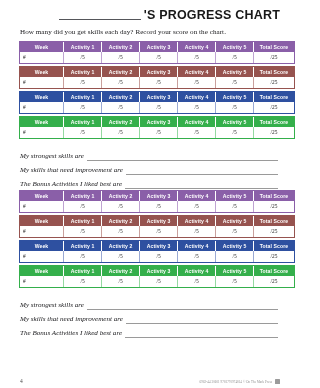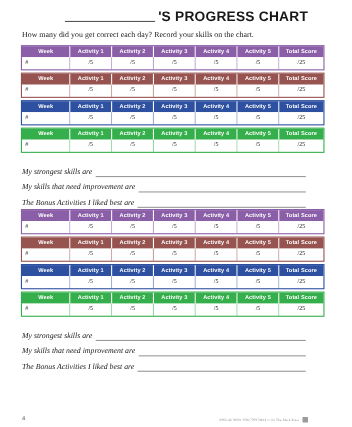--- a/index.html
+++ b/index.html
@@ -185,21 +185,21 @@
 </head>
 <body>
 
 <div class="page">
 
   <div class="title-row">
     <div class="name-rule"></div>
     <div class="title-text">'S PROGRESS CHART</div>
   </div>
 
-  <div class="subtitle">How many did you get correct each day? Record your skills on the chart.</div>
+  <div class="subtitle">How many did you get skills each day? Record your score on the chart.</div>
 
   <div class="table-group">
     <table class="chart-table t-purple">
       <colgroup>
           <col class="c-week">
           <col class="c-act">
           <col class="c-act">
           <col class="c-act">
           <col class="c-act">
           <col class="c-act">

